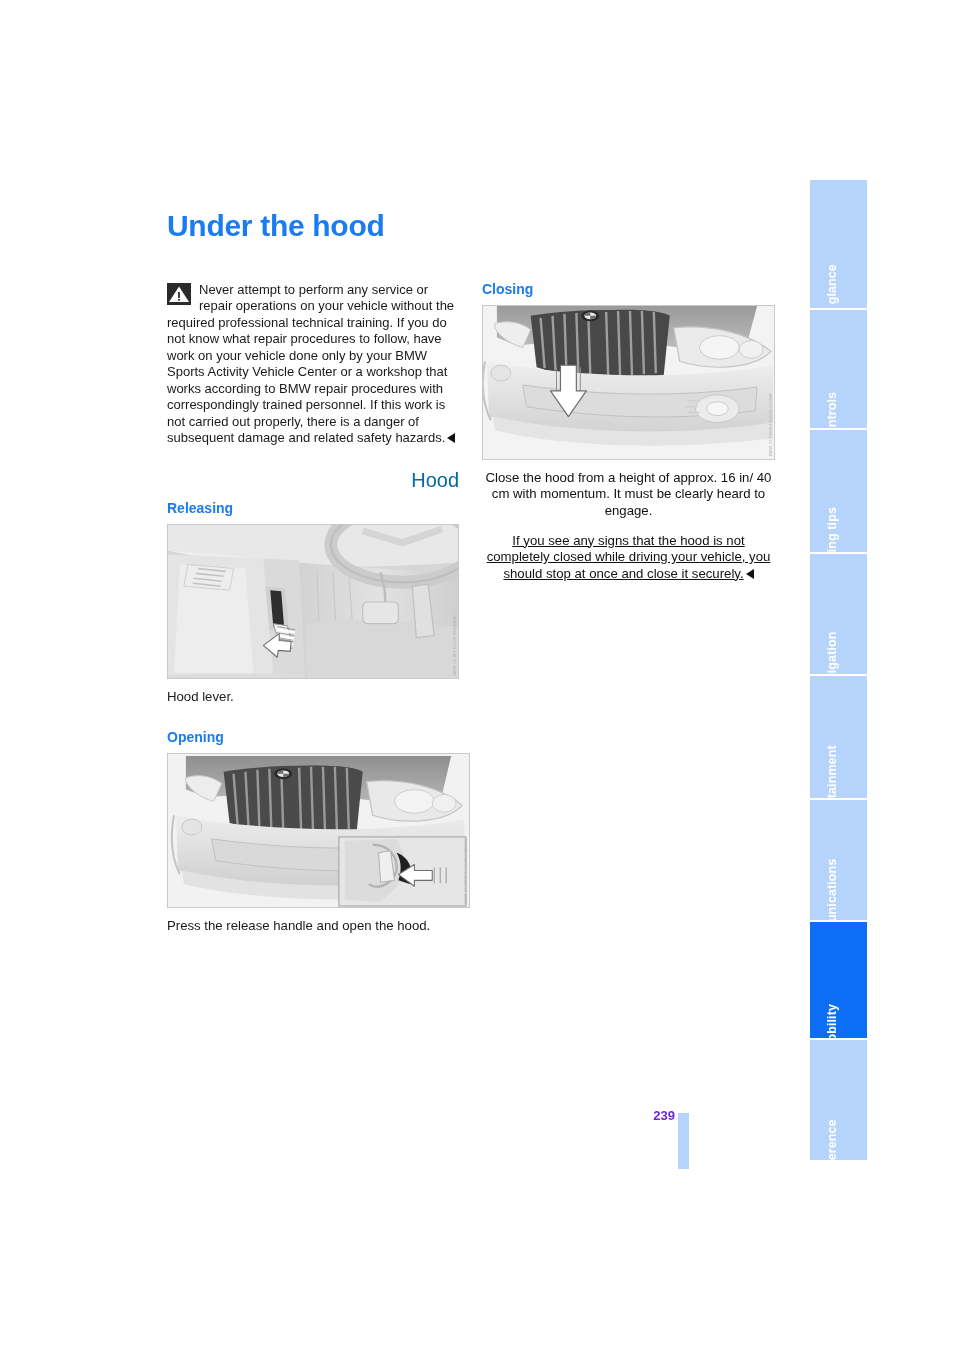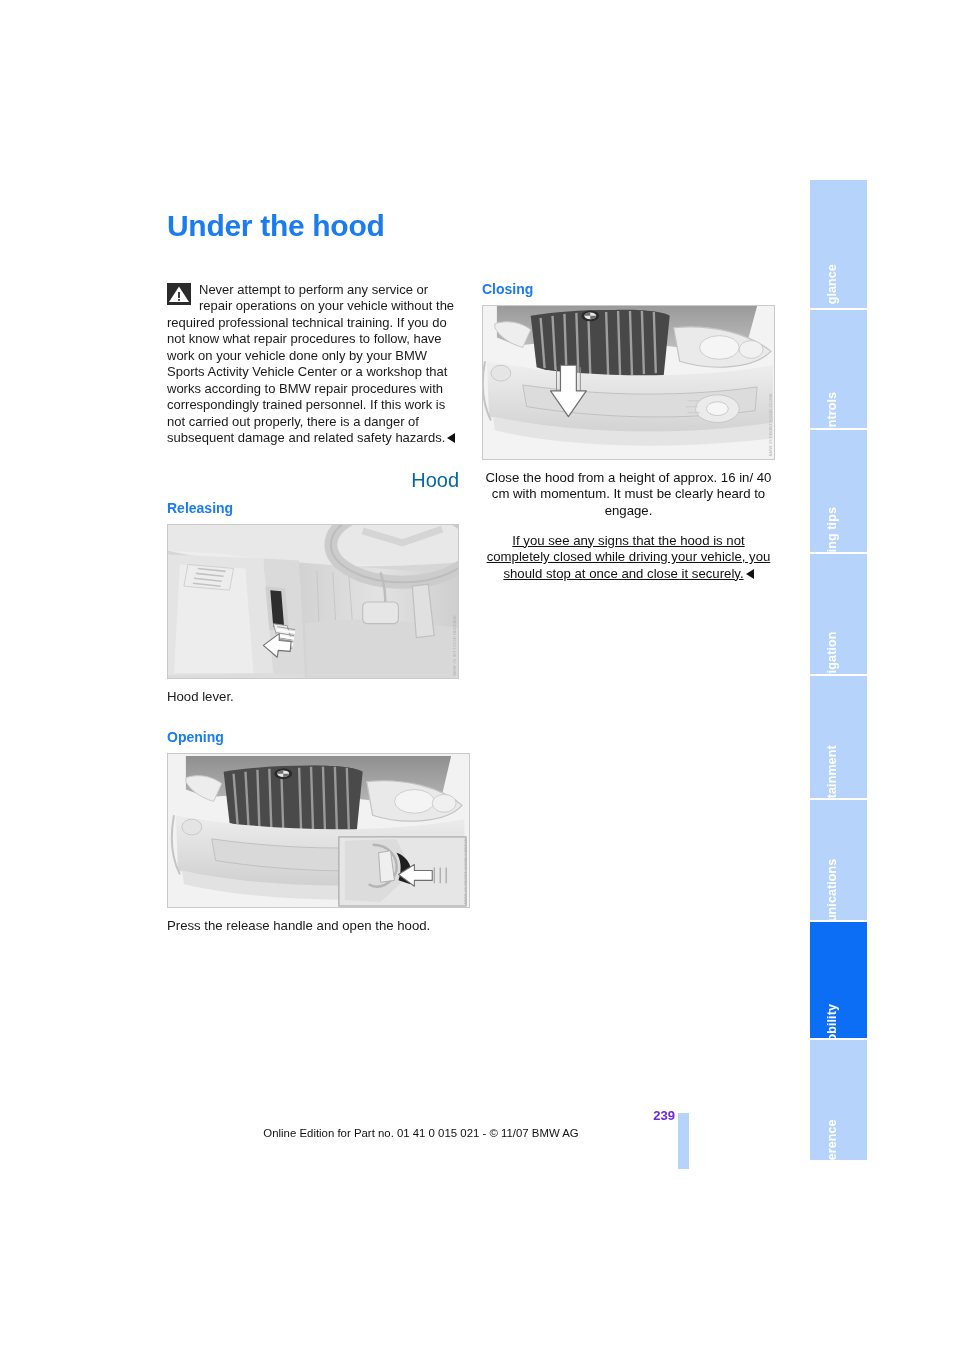--- a/index.html
+++ b/index.html
@@ -484,17 +484,16 @@
     <div class="tab active" style="height:116px">
       <span class="tab-label">Mobility</span>
     </div>
     <div class="tab" style="height:120px">
       <span class="tab-label">Reference</span>
     </div>
   </div>
 
   <div class="footer">
     <div class="page-number">239</div>
-    <div class="footer-note">Online Edition for Part no. 01 41 0 015 021 - © 11/07 BMW AG</div>
   </div>
   <div class="page-marker"></div>
 
 </div>
 
 </body></html>

